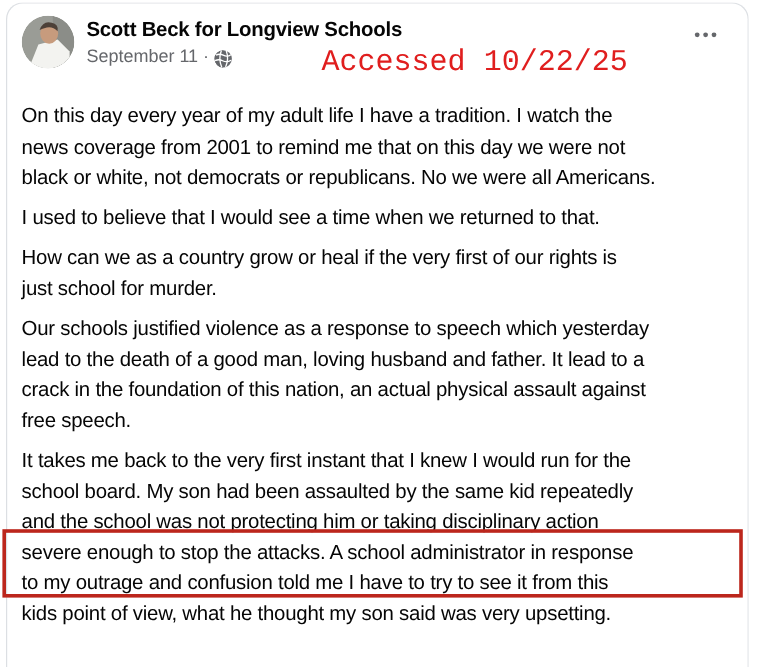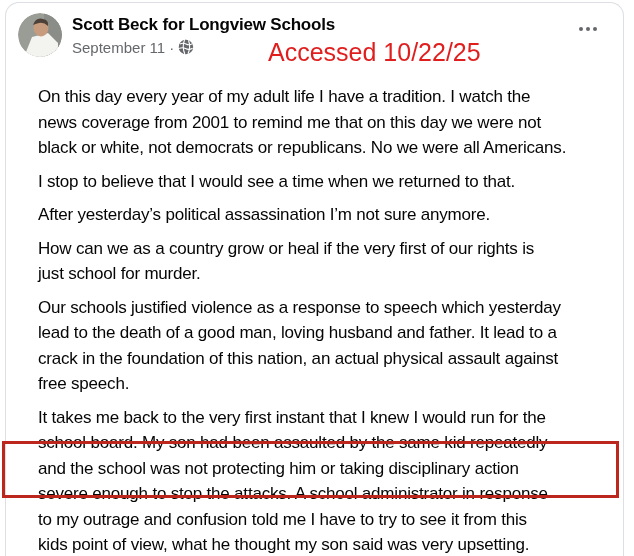--- a/index.html
+++ b/index.html
@@ -47,21 +47,21 @@
   .author{
     font-size:17px;
     font-weight:bold;
     color:var(--text-primary);
     line-height:22px;
     letter-spacing:-0.2px;
     cursor:pointer;
   }
   .meta{
     display:flex;
-    align-items:flex-start;
+    align-items:center;
     gap:4px;
     margin-top:2px;
     font-size:15px;
     color:var(--text-secondary);
     line-height:20px;
   }
   .meta .date{cursor:pointer;}
   .globe{display:inline-block;width:16px;height:16px;margin-top:1px;}
   .more-btn{
     display:flex;
@@ -72,34 +72,34 @@
     cursor:pointer;
   }
   .more-btn .dot{
     width:4px;height:4px;border-radius:50%;
     background:var(--text-secondary);
   }
   .post-body{
     margin-top:26px;
   }
   .post-body p{
-    margin:0 0 8px 20px;
+    margin:0 0 8px 0;
     font-size:17px;
     line-height:25.5px;
     letter-spacing:-0.2px;
     color:var(--text-primary);
     white-space:pre-line;
   }
   .annotation-text{
     position:absolute;
     left:268px;top:38px;
     font-size:25px;
     line-height:28px;
     color:var(--annotation-red);
-    font-family:Liberation Sans, sans-serif;
+    font-family:Liberation Mono, monospace;
     z-index:6;
     pointer-events:none;
   }
   .annotation-box{
     position:absolute;
     left:2px;top:441px;
     width:617px;height:57px;
     border:3px solid var(--box-red);
     z-index:5;
     pointer-events:none;
@@ -154,22 +154,21 @@
         <span class="dot"></span>
         <span class="dot"></span>
       </div>
 
     </div>
 
     <div class="post-body">
       <p>On this day every year of my adult life I have a tradition. I watch the
 news coverage from 2001 to remind me that on this day we were not
 black or white, not democrats or republicans. No we were all Americans.</p>
-      <p>I stop to believe that I would see a time when we returned to that.</p>
-      <p>After yesterday’s political assassination I’m not sure anymore.</p>
+      <p>I used to believe that I would see a time when we returned to that.</p>
       <p>How can we as a country grow or heal if the very first of our rights is
 just school for murder.</p>
       <p>Our schools justified violence as a response to speech which yesterday
 lead to the death of a good man, loving husband and father. It lead to a
 crack in the foundation of this nation, an actual physical assault against
 free speech.</p>
       <p>It takes me back to the very first instant that I knew I would run for the
 school board. My son had been assaulted by the same kid repeatedly
 and the school was not protecting him or taking disciplinary action
 severe enough to stop the attacks. A school administrator in response

